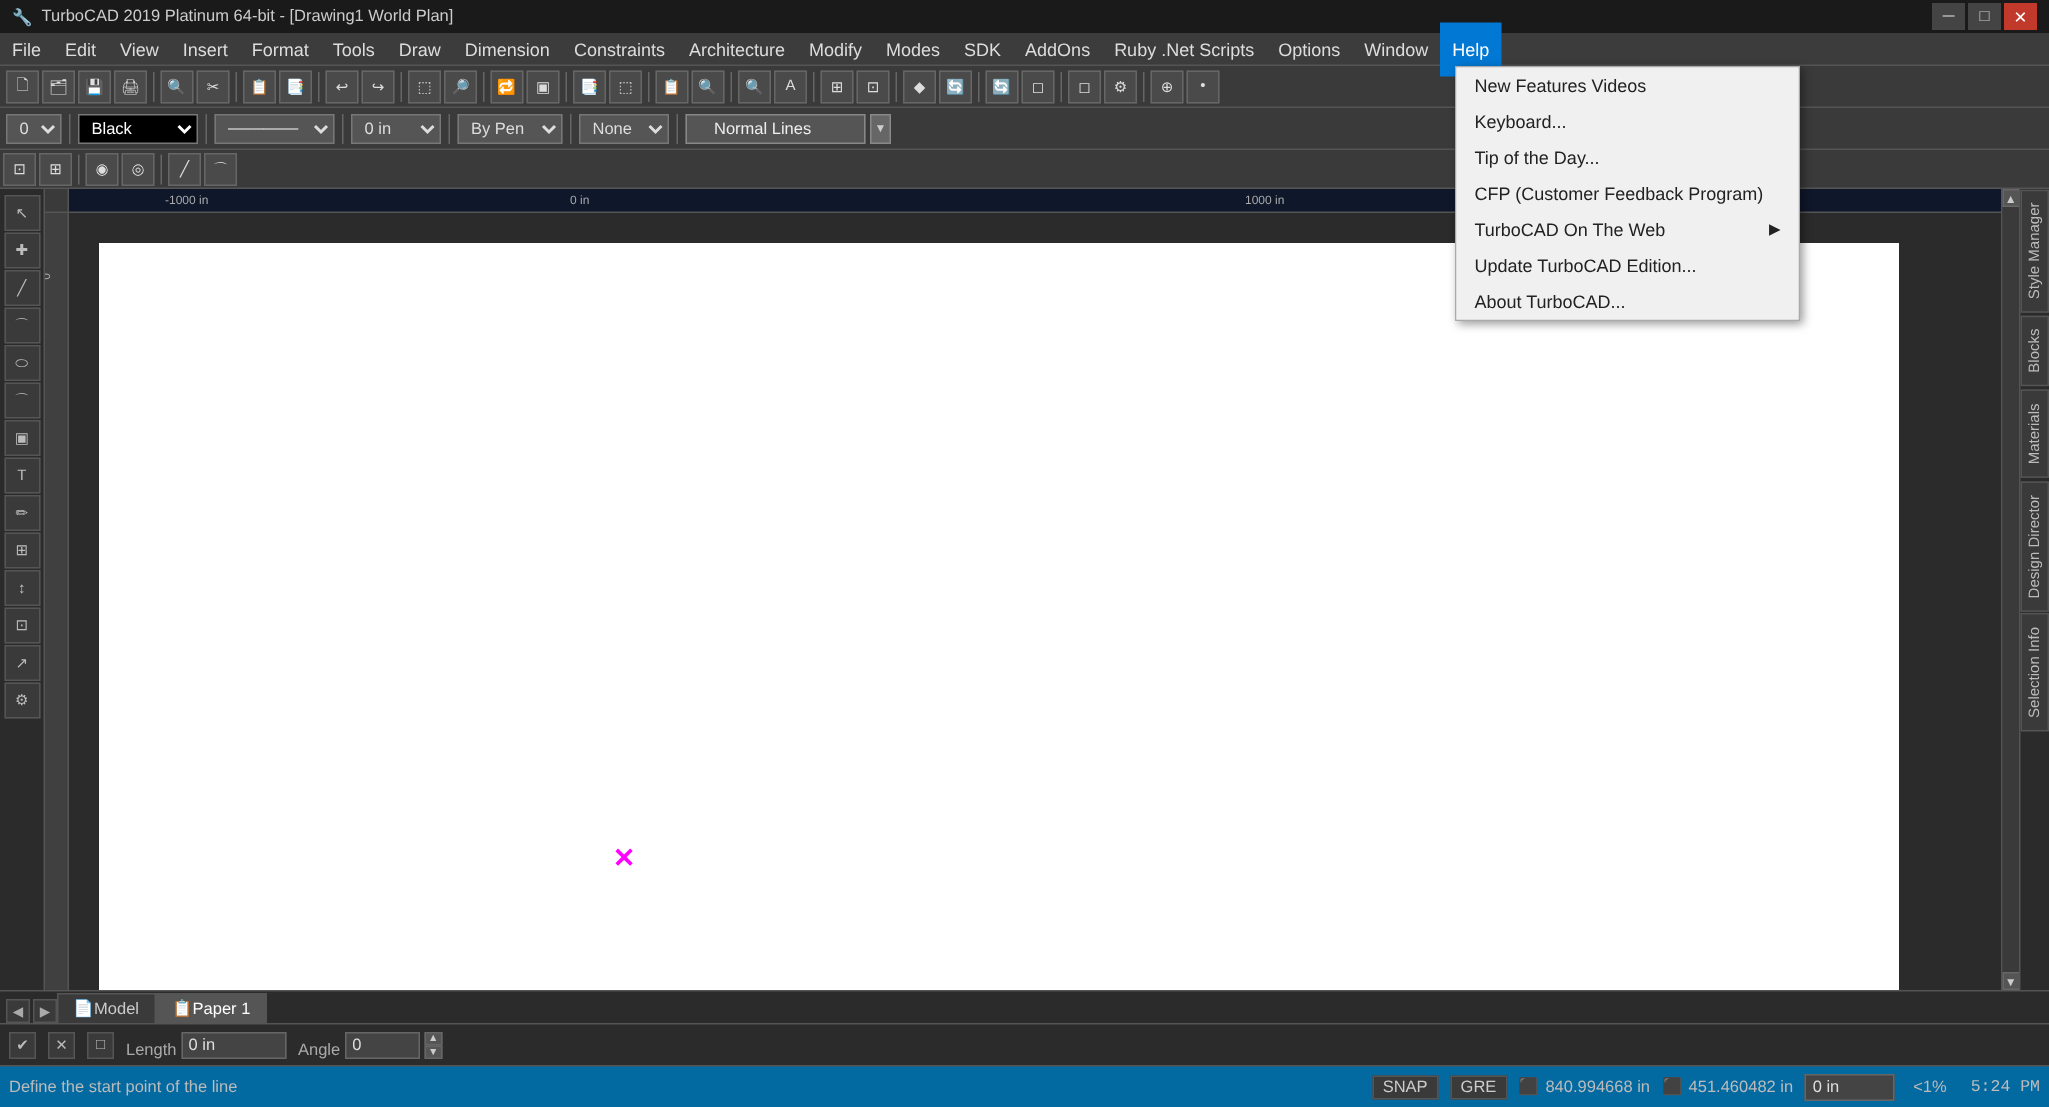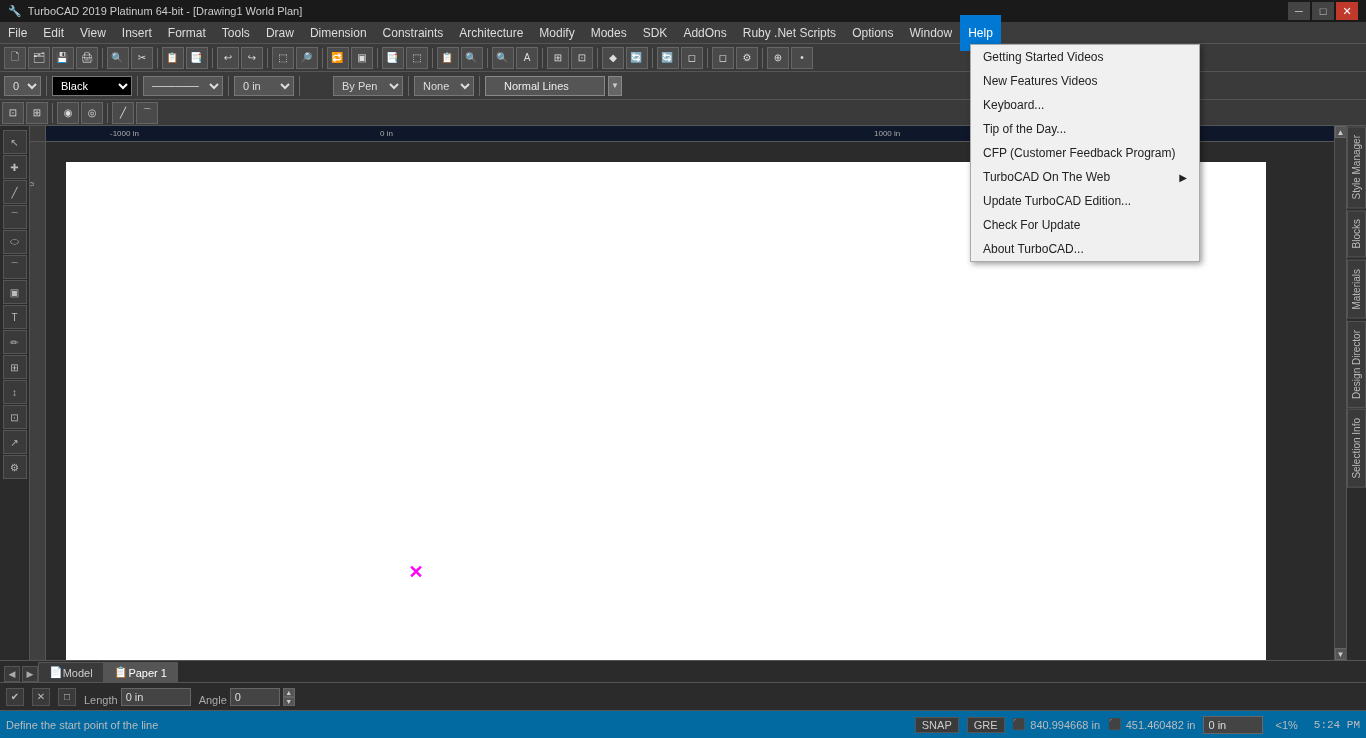--- a/index.html
+++ b/index.html
@@ -497,21 +497,21 @@
   </select>
   <div class="tb-sep"></div>
   <select class="tb-label-select" style="width:80px;">
     <option>──────</option>
   </select>
   <div class="tb-sep"></div>
   <select class="tb-label-select" style="width:60px;">
     <option>0 in</option>
   </select>
   <div class="tb-sep"></div>
-  <select class="tb-label-select" style="width:70px;margin-left:28px;">
+  <select class="tb-label-select" style="width:70px;">
     <option>By Pen</option>
   </select>
   <div class="tb-sep"></div>
   <select class="tb-label-select" style="width:60px;">
     <option>None</option>
   </select>
   <div class="tb-sep"></div>
   <div class="tb-normal-lines">Normal Lines</div>
   <div class="tb-dropdown-arrow">▼</div>
 </div>
@@ -545,21 +545,21 @@
     <button class="lp-btn">↗</button>
     <button class="lp-btn">⚙</button>
   </div>
 
   <div id="canvas-area">
 
     <div id="ruler-top">
       <div id="ruler-corner"></div>
       <span style="position:absolute; left:80px; font-size:8px; color:#aaa;">-1000 in</span>
       <span style="position:absolute; left:350px; font-size:8px; color:#aaa;">0 in</span>
-      <span style="position:absolute; left:844px; font-size:8px; color:#aaa;">1000 in</span>
+      <span style="position:absolute; left:800px; font-size:8px; color:#aaa;">1000 in</span>
     </div>
     <div id="canvas-with-ruler">
 
       <div id="ruler-left">
         <span style="position:absolute; top:40px; left:1px; font-size:8px; transform:rotate(-90deg); transform-origin:left center;">0</span>
       </div>
 
       <div id="drawing-canvas">
         <div id="white-paper"></div>
         <div class="cross-cursor" style="left:370px; top:430px; color:magenta; font-size:18px; position:absolute;">✕</div>
@@ -628,41 +628,35 @@
     <span style="font-size:11px;">451.460482 in</span>
   </div>
   <div class="status-section">
     <input class="status-input" value="0 in" style="width: 60px;">
   </div>
   <span style="font-size:11px; margin-left:4px;">&lt;1%</span>
   <span style="font-size:11px; margin-left:8px;font-family:Liberation Mono, monospace;">5:24 PM</span>
 </div>
 
 <div id="help-menu">
-<div class="help-menu-item">
-      <span>Getting Started Videos</span>
-    </div>
     <div class="help-menu-item">
       <span>New Features Videos</span>
     </div>
     <div class="help-menu-item">
       <span>Keyboard...</span>
     </div>
     <div class="help-menu-item">
       <span>Tip of the Day...</span>
     </div>
     <div class="help-menu-item">
       <span>CFP (Customer Feedback Program)</span>
     </div>
     <div class="help-menu-item">
       <span>TurboCAD On The Web</span>
       <span class="arrow">▶</span>
     </div>
     <div class="help-menu-item">
       <span>Update TurboCAD Edition...</span>
     </div>
     <div class="help-menu-item">
-      <span>Check For Update</span>
-    </div>
-    <div class="help-menu-item">
       <span>About TurboCAD...</span>
     </div>
   </div>
 
 </body></html>

